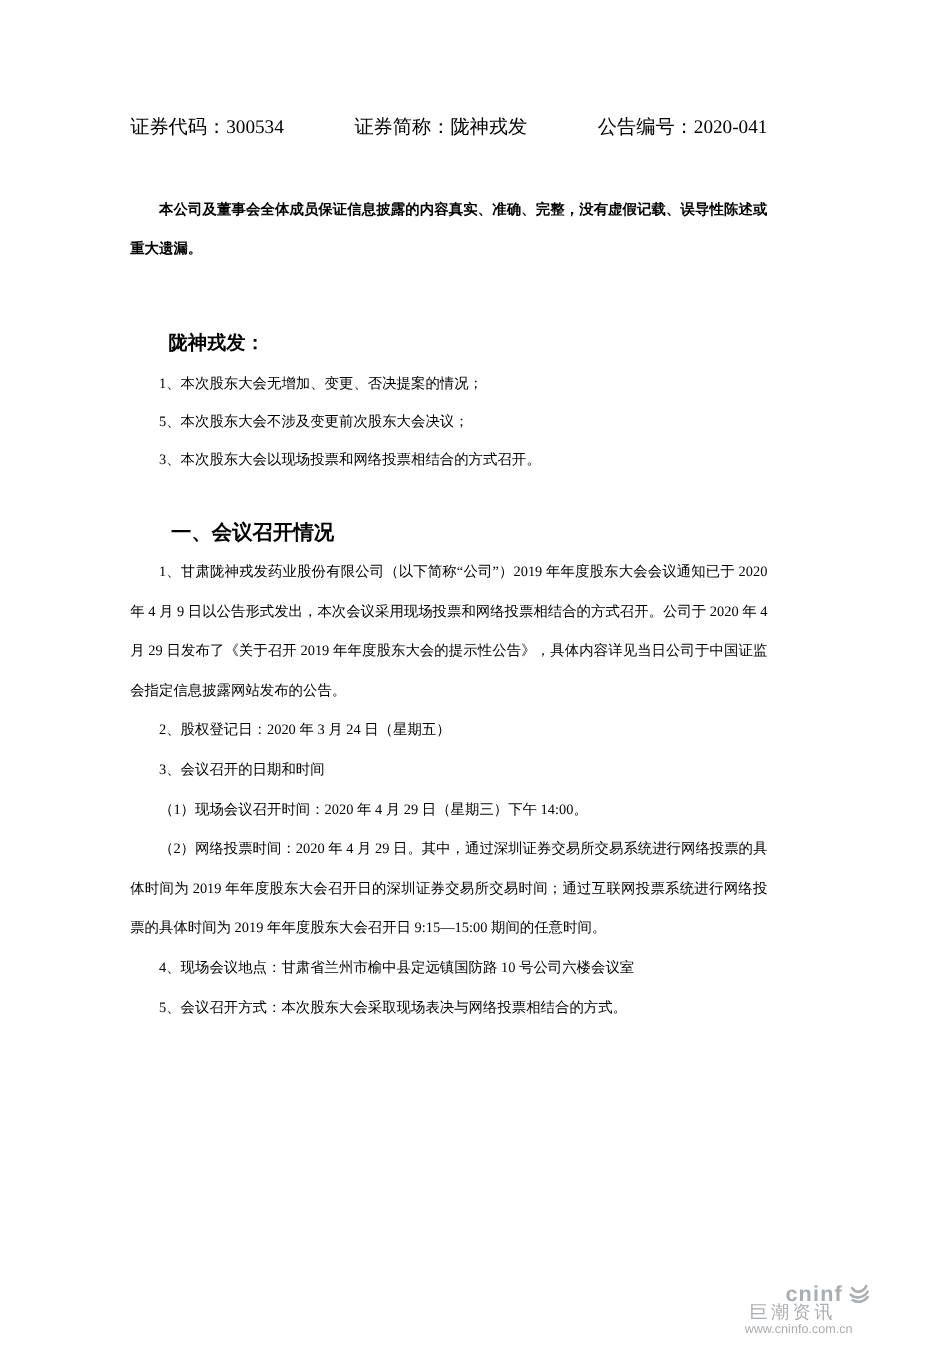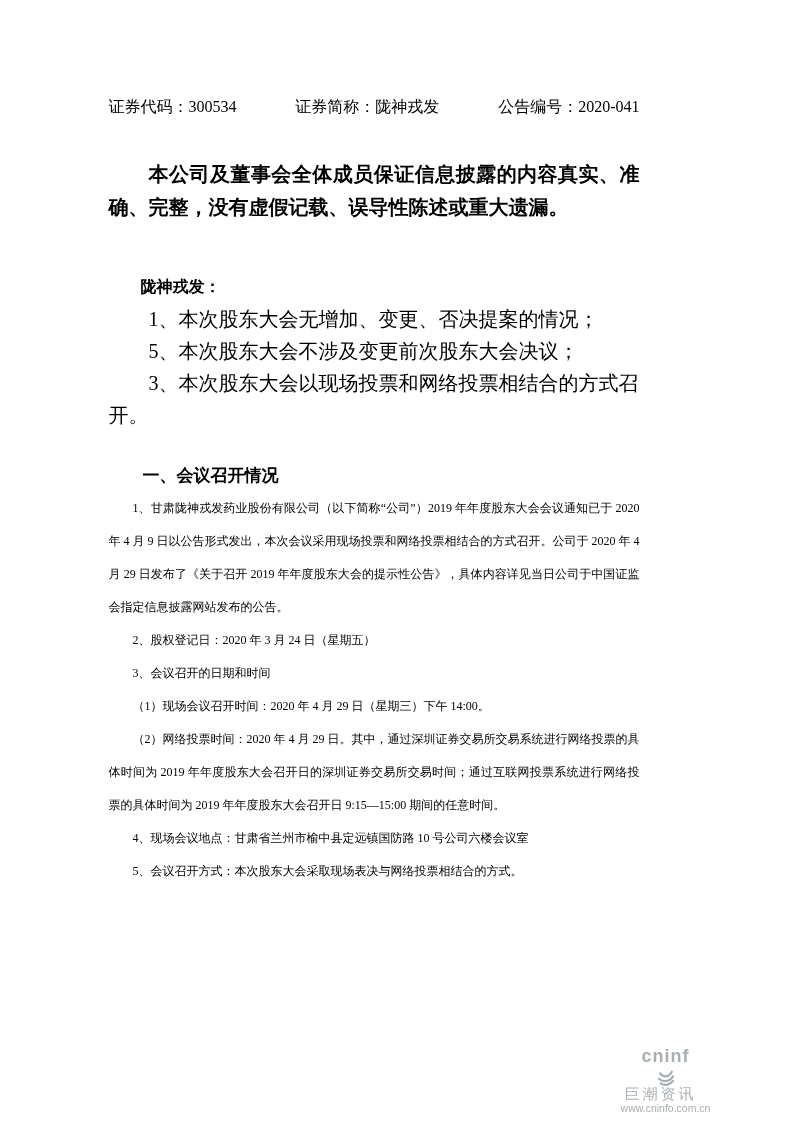--- a/index.html
+++ b/index.html
@@ -40,36 +40,36 @@
   }
   .title-line-2 {
     font-size: 24px;
     line-height: 45px;
   }
   
   .disclaimer {
     margin-top: 40px;
     font-family: "Liberation Sans", "DejaVu Sans", sans-serif;
     font-weight: bold;
-    font-size: 20px;
+    font-size: 12px;
     line-height: 33px;
     text-indent: 2em;
     text-align: justify;
   }
   
   .special-heading {
     margin-top: 47px;
     font-family: "Liberation Sans", "DejaVu Sans", sans-serif;
     font-weight: bold;
     font-size: 16px;
     line-height: 32px;
     text-indent: 2em;
   }
   .special-item {
-    font-size: 20px;
+    font-size: 12px;
     line-height: 32px;
     text-indent: 2em;
   }
   
   .section-heading {
     margin-top: 28px;
     font-family: "Liberation Sans", "DejaVu Sans", sans-serif;
     font-weight: bold;
     font-size: 17px;
     line-height: 33px;
@@ -87,21 +87,20 @@
     right: 24px;
     bottom: 7px;
     width: 120px;
     text-align: center;
   }
   .cninfo-top {
     display: flex;
     align-items: center;
     justify-content: flex-end;
     gap: 3px;
-    flex-direction: column;
   }
   .cninfo-brand {
     font-family: "Liberation Sans", "DejaVu Sans", sans-serif;
     font-weight: bold;
     font-size: 18px;
     letter-spacing: 1px;
     line-height: 18px;
   }
   .cninfo-swirl-icon {
     display: inline-flex;

